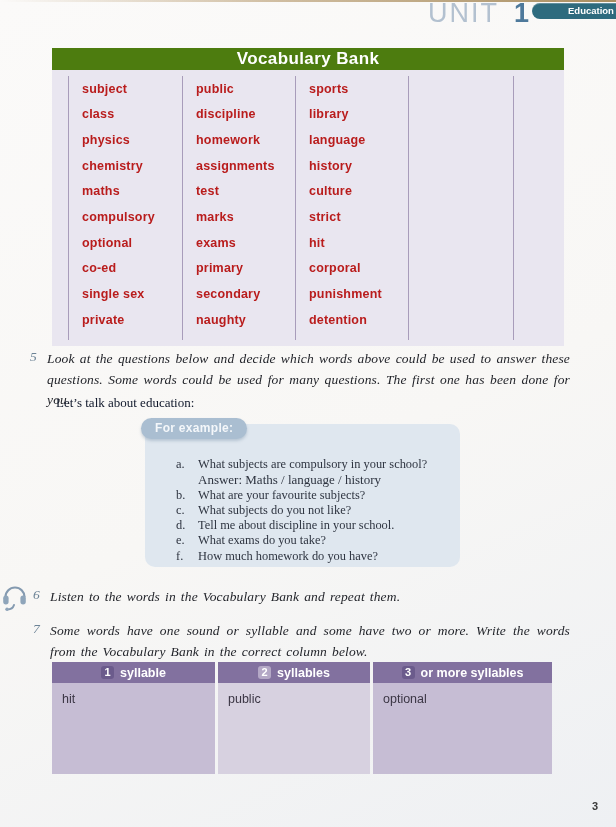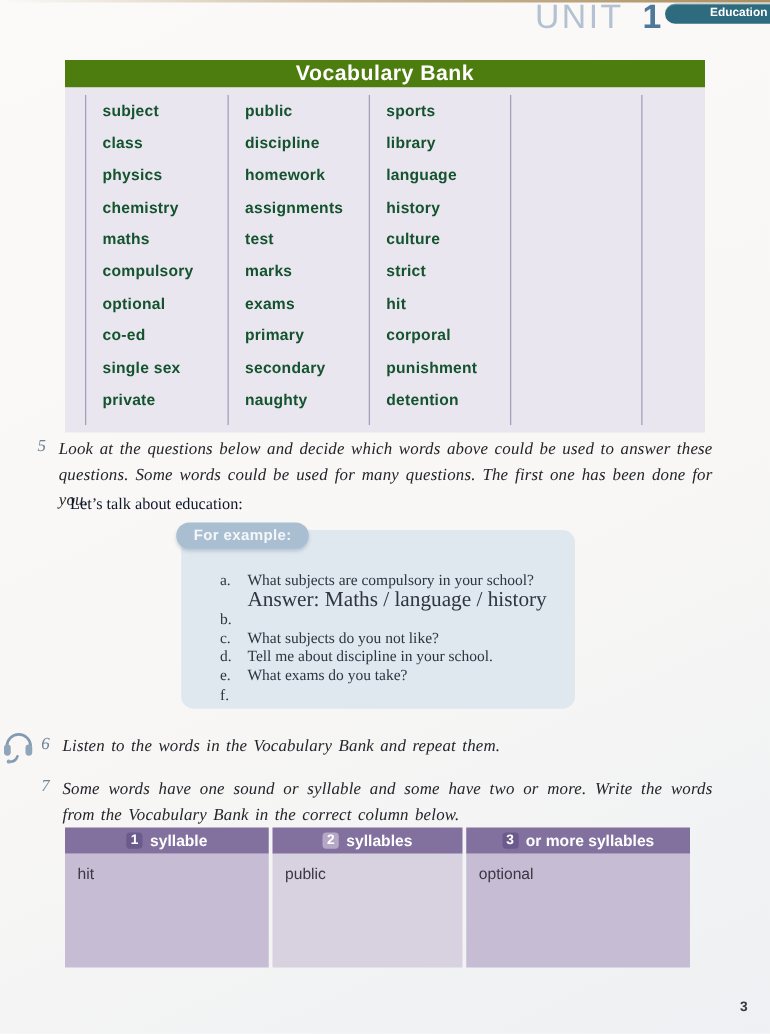--- a/index.html
+++ b/index.html
@@ -42,21 +42,21 @@
     display:flex;align-items:center;justify-content:center;
     font-family:"Liberation Sans",sans-serif;font-size:17px;font-weight:700;
     color:#ffffff;letter-spacing:.4px;
   }
   .vocab-body{position:relative;height:276px;background:#e9e6f0;}
   .vdivider{position:absolute;top:6px;width:1px;height:264px;background:#a89cba;}
   .vcol{position:absolute;top:6px;}
   .vword{
     height:25.65px;display:flex;align-items:center;
     font-family:"Liberation Sans",sans-serif;font-size:12.5px;font-weight:700;
-    color:#14532d;letter-spacing:.2px;
+    color:#b91c1c;letter-spacing:.2px;
   }
 
   
   .ex-num{
     position:absolute;font-style:italic;font-size:13.5px;color:#6c8396;
   }
   .ex-para{
     position:absolute;font-style:italic;font-size:13.5px;line-height:20.5px;
     color:#23252b;text-align:justify;letter-spacing:.15px;word-spacing:1.5px;
   }
@@ -70,21 +70,21 @@
   .example-pill{
     position:absolute;left:-4px;top:-6px;height:21px;padding:0 14px;
     background:#aabed1;border-radius:11px;
     box-shadow:0 2px 3px rgba(110,135,160,.35);
     font-family:"Liberation Sans",sans-serif;font-size:12px;font-weight:700;
     color:#f4f7fa;line-height:21px;letter-spacing:.3px;
   }
   .example-items{padding:33px 8px 0 31px;}
   .ex-item{display:flex;font-size:12.4px;line-height:15.3px;color:#2e3440;}
   .ex-letter{width:22px;flex:0 0 22px;}
-  .ex-answer{margin-left:22px;font-size:17px;line-height:15.3px;color:#2e3440;}
+  .ex-answer{margin-left:22px;font-size:13px;line-height:15.3px;color:#2e3440;}
 
   
   .headset{position:absolute;left:1px;top:582px;}
 
   
   .syl-table{position:absolute;left:52px;top:662px;width:500px;}
   .syl-row{display:flex;column-gap:3px;}
   .syl-h{
     height:21px;background:#82719f;display:flex;align-items:center;justify-content:center;gap:6px;
     font-family:"Liberation Sans",sans-serif;font-size:12.5px;font-weight:600;color:#ffffff;
@@ -176,35 +176,37 @@
 <div class="example-box">
   <div class="example-pill">For example:</div>
   <div class="example-items">
     <div class="ex-item">
       <span class="ex-letter">a.</span>
       <span>What subjects are compulsory in your school?</span>
     </div>
     <div class="ex-answer">Answer: Maths / language / history</div>
     <div class="ex-item">
       <span class="ex-letter">b.</span>
+      <span>What are your favourite subjects?</span>
     </div>
     <div class="ex-item">
       <span class="ex-letter">c.</span>
       <span>What subjects do you not like?</span>
     </div>
     <div class="ex-item">
       <span class="ex-letter">d.</span>
       <span>Tell me about discipline in your school.</span>
     </div>
     <div class="ex-item">
       <span class="ex-letter">e.</span>
       <span>What exams do you take?</span>
     </div>
     <div class="ex-item">
       <span class="ex-letter">f.</span>
+      <span>How much homework do you have?</span>
     </div>
   </div>
 </div>
 
 <span class="headset">
   <svg width="27" height="29" viewBox="0 0 27 29">
     <path d="M4.5 15 a9.5 9.5 0 0 1 19 0" fill="none" stroke="#849ab0" stroke-width="2.2"></path>
     <rect x="2.2" y="13.5" width="5.4" height="9" rx="2.7" fill="#8fa5ba"></rect>
     <rect x="19.4" y="13.5" width="5.4" height="9" rx="2.7" fill="#8fa5ba"></rect>
     <path d="M13 23 q-1.5 4.5 -6.5 4.5" fill="none" stroke="#849ab0" stroke-width="2" stroke-linecap="round"></path>

